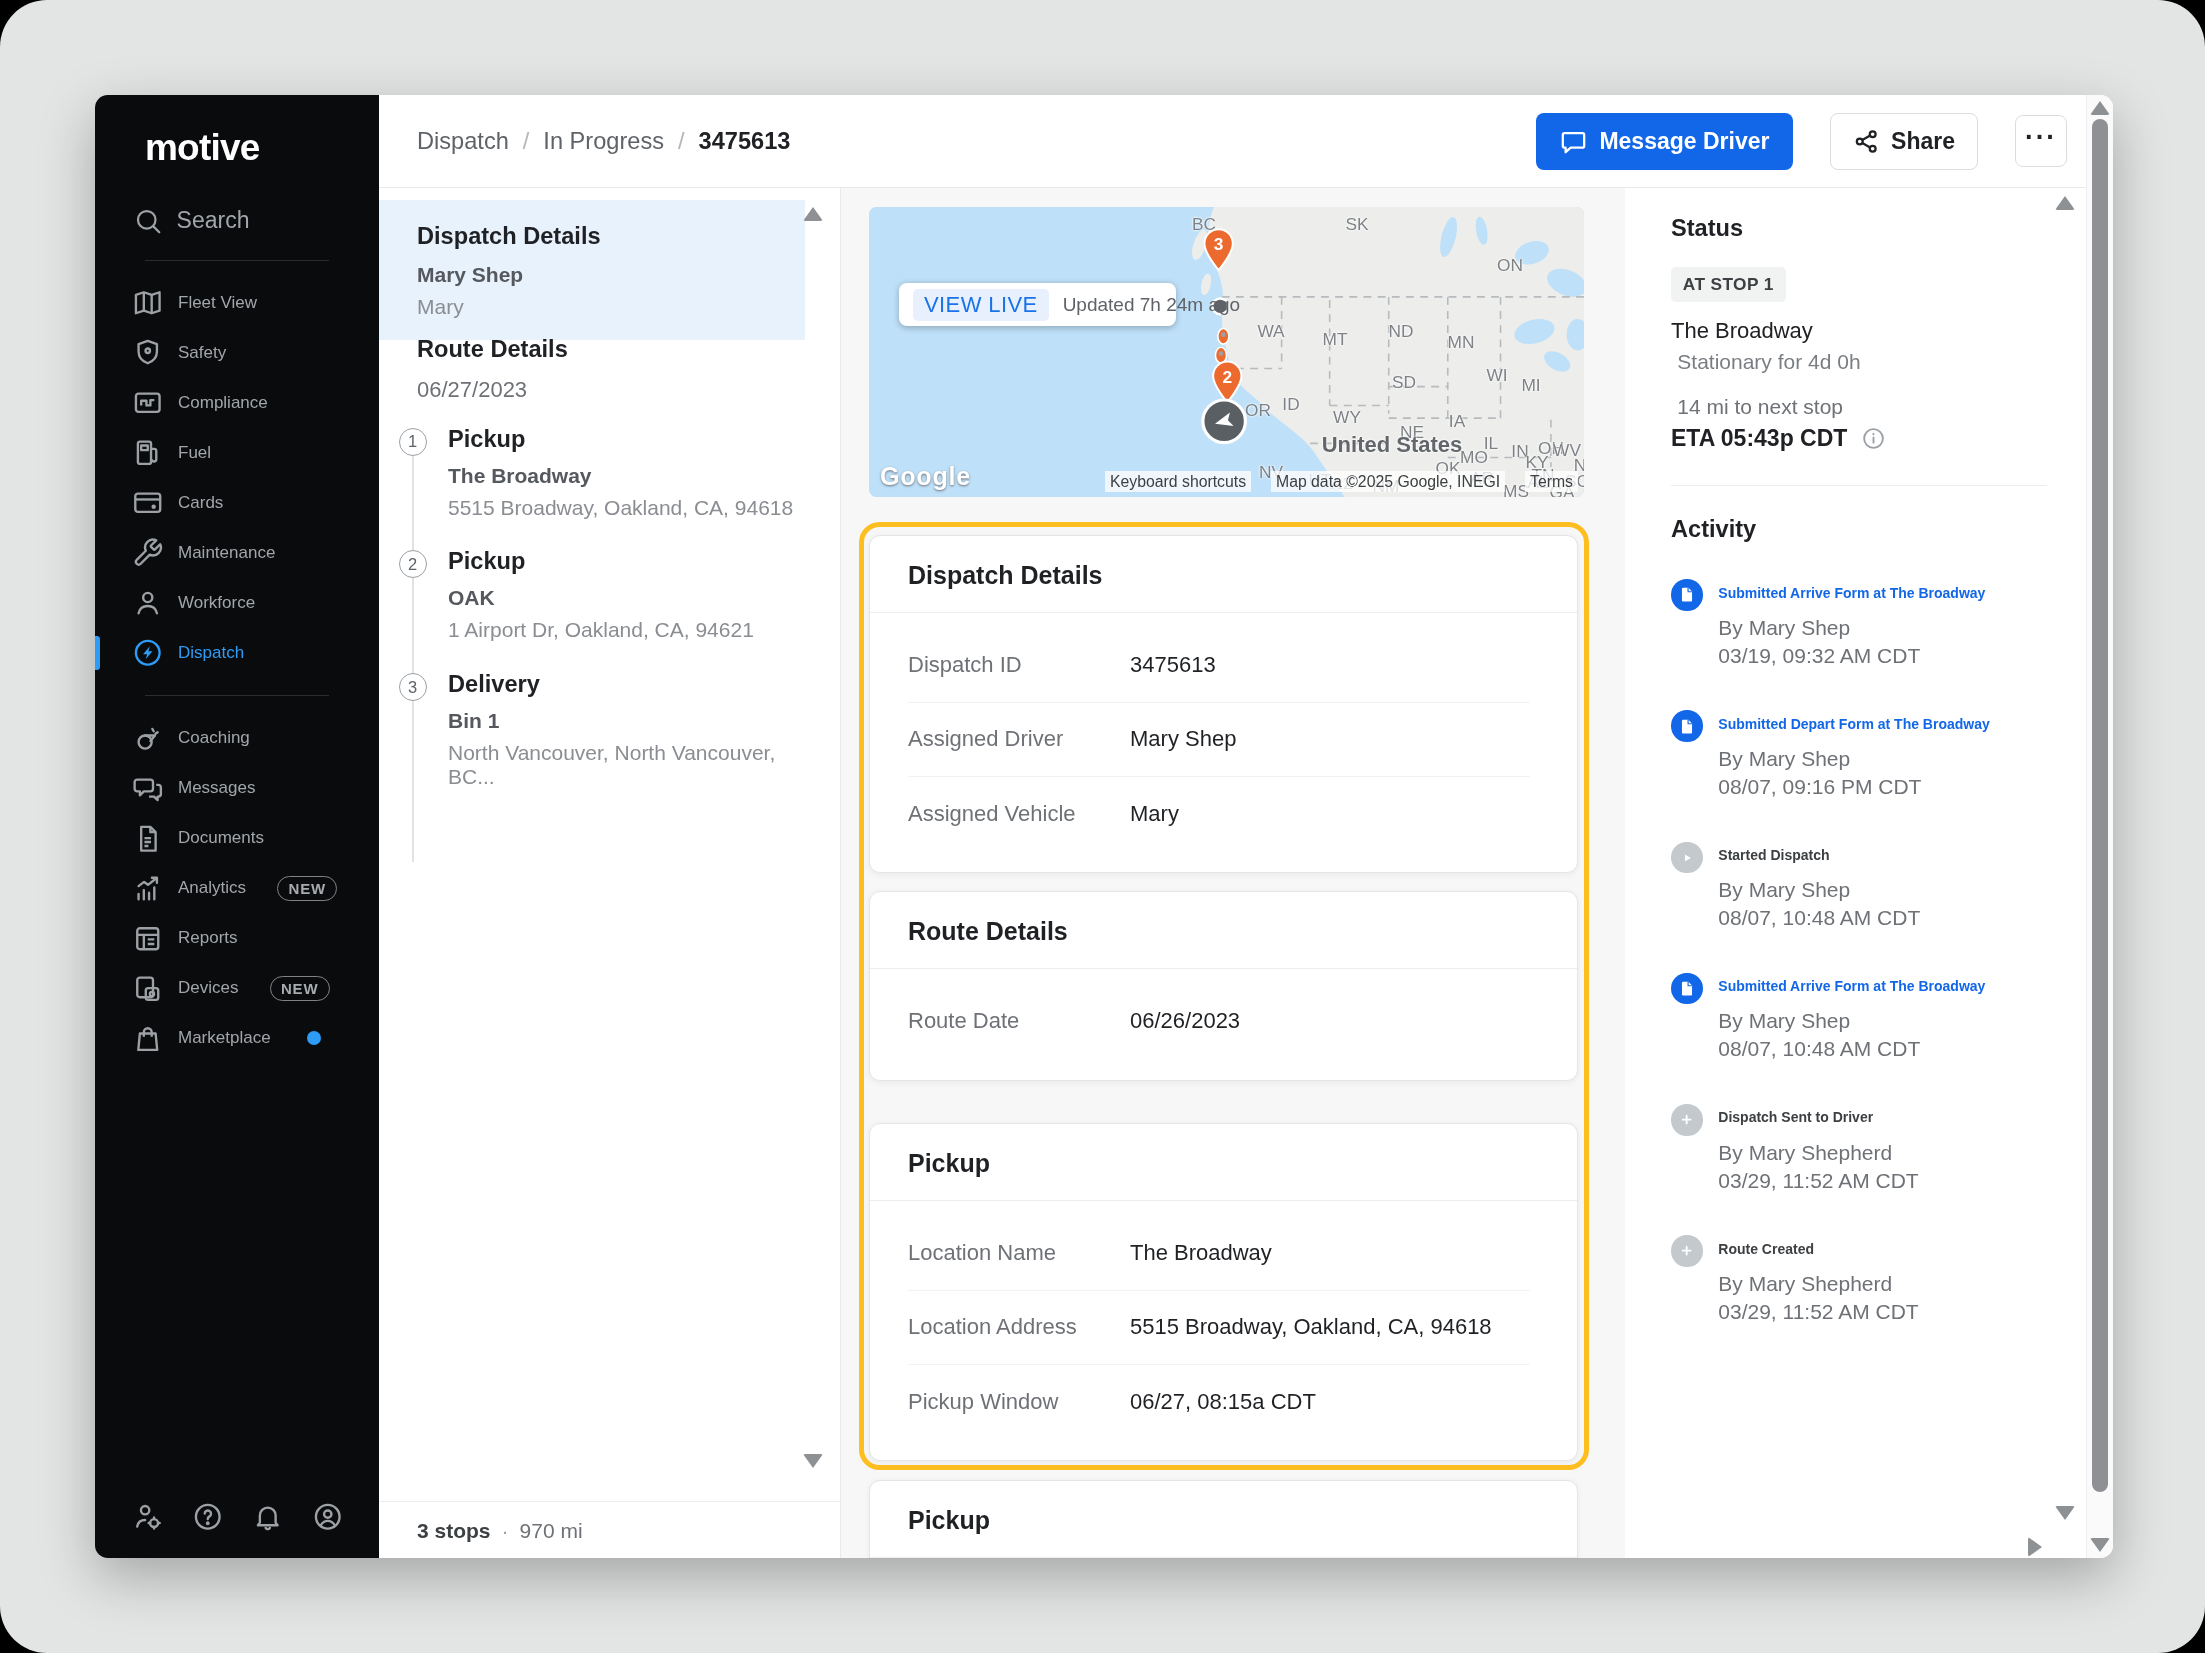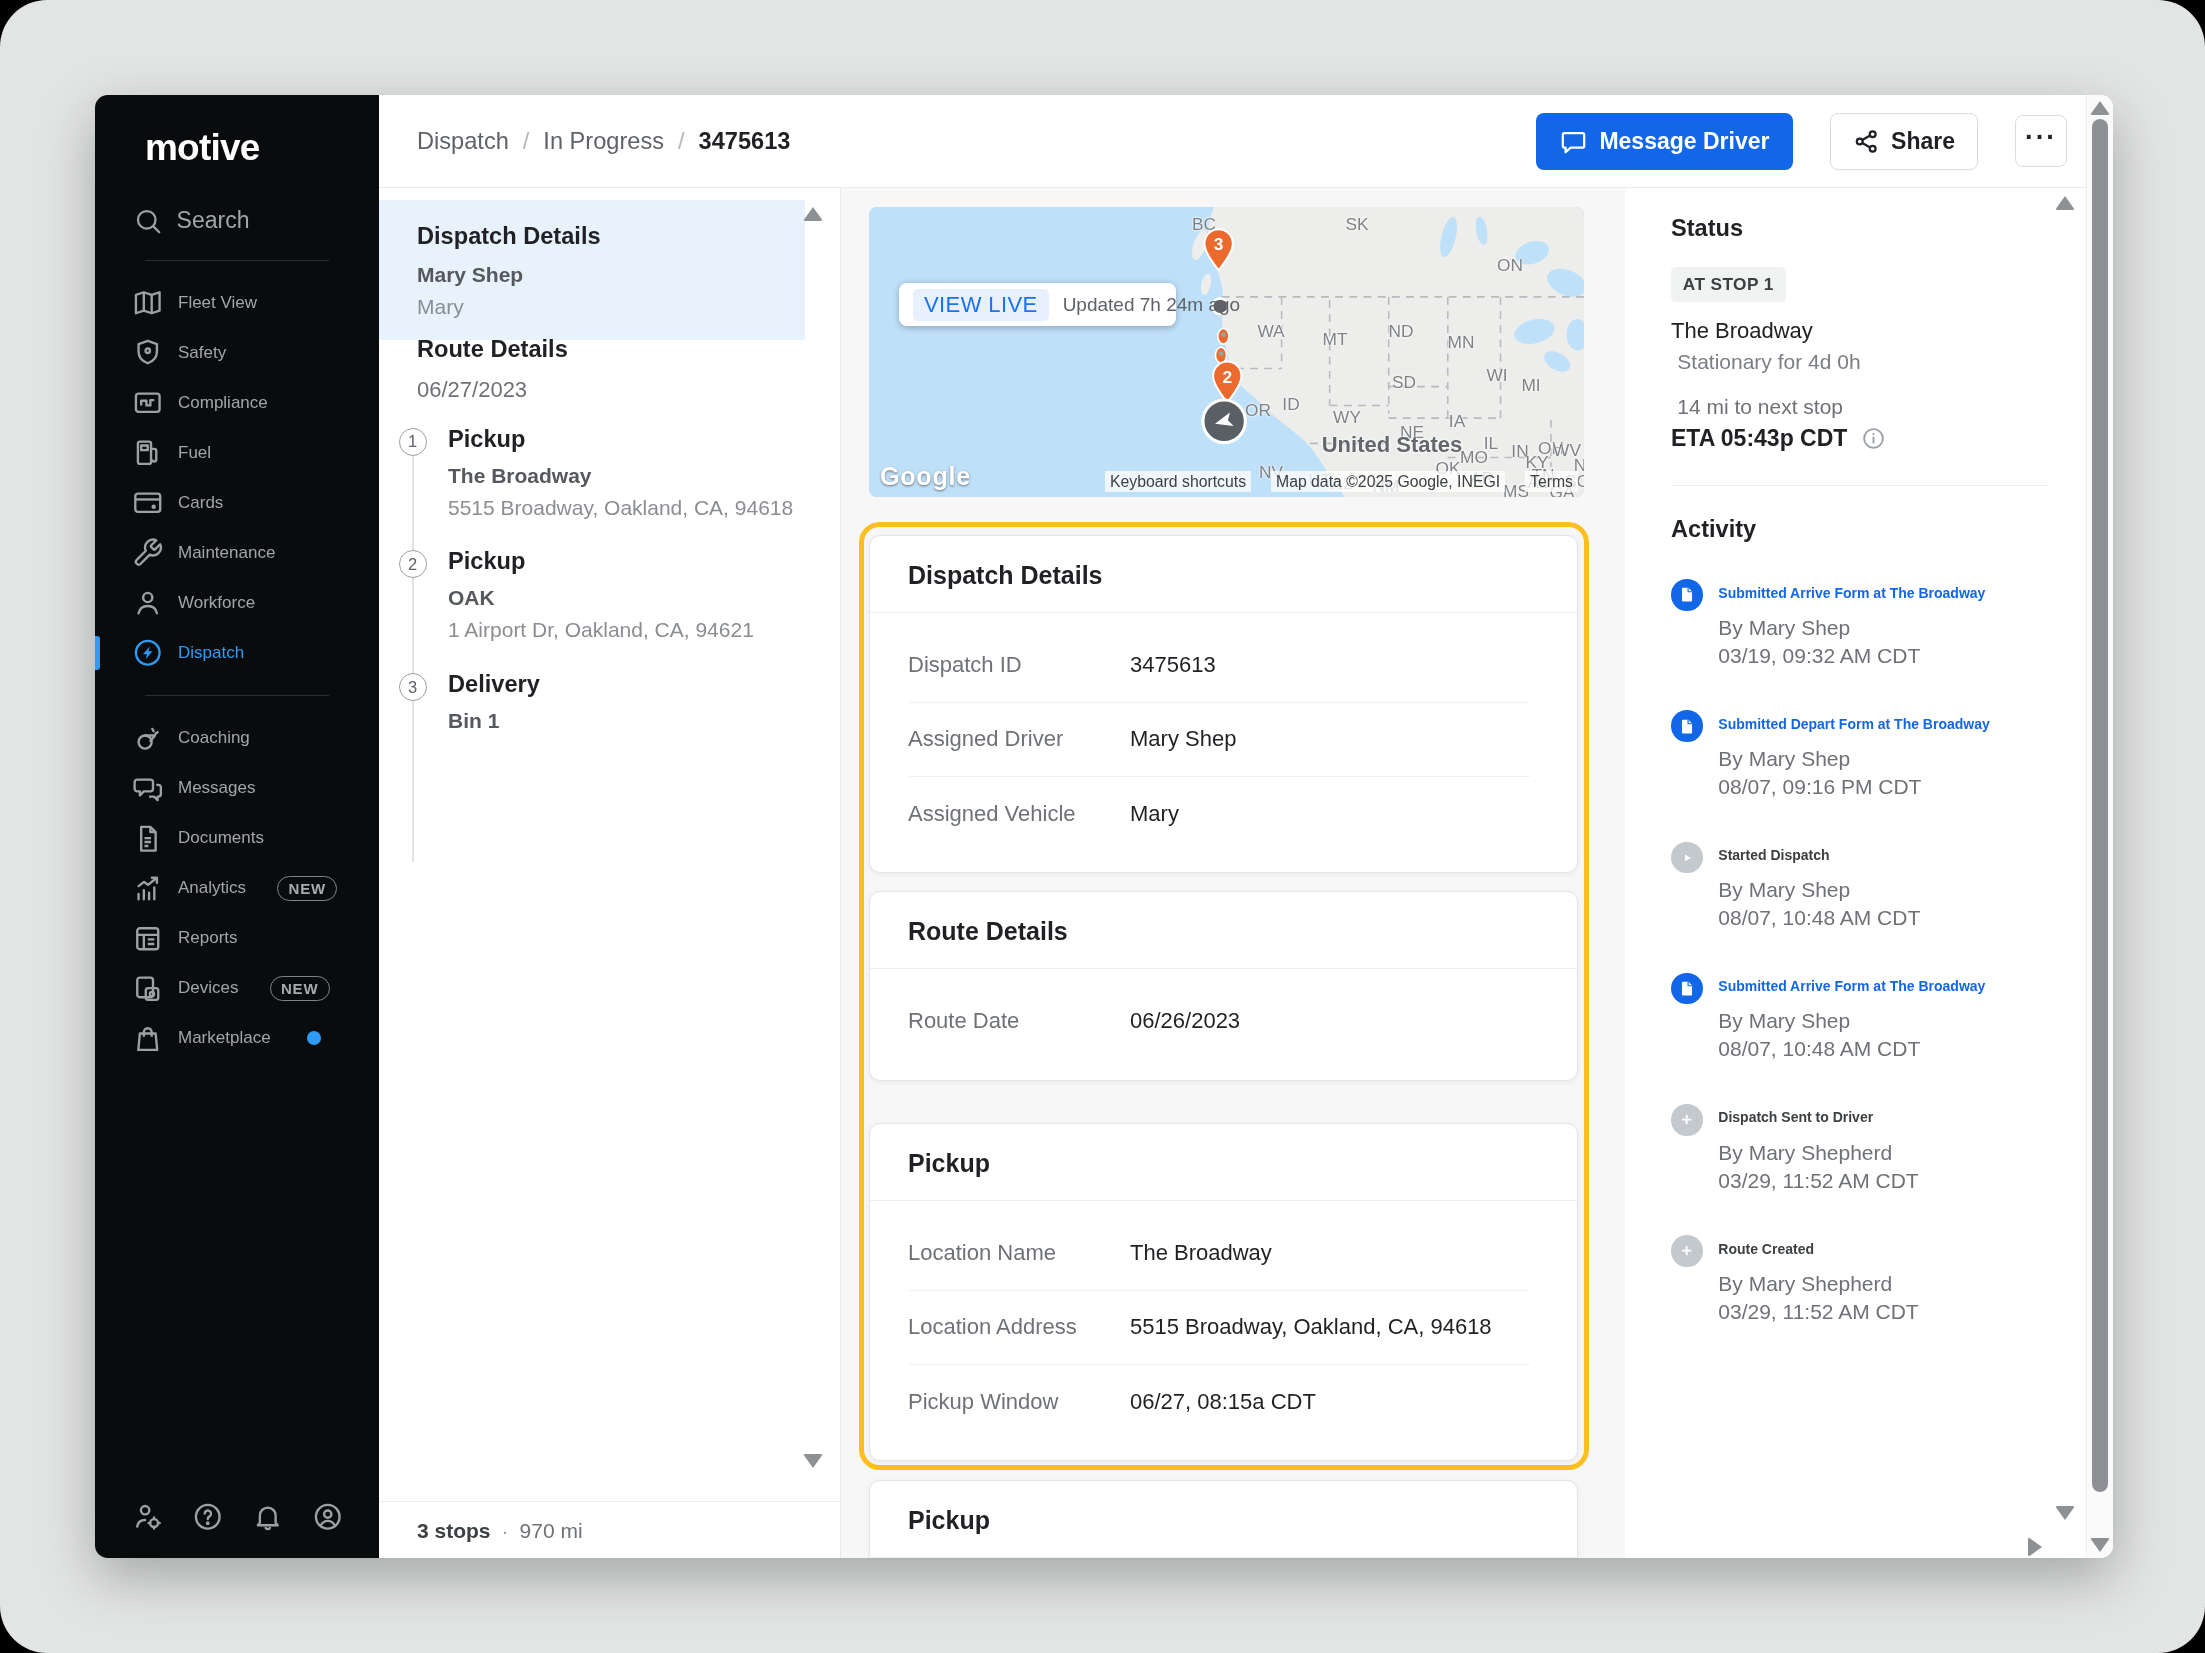--- a/index.html
+++ b/index.html
@@ -379,20 +379,21 @@
                 <div class="stop-name">OAK</div>
                 <div class="stop-addr">1 Airport Dr, Oakland, CA, 94621</div>
               </div>
             </div>
 
             <div class="stop" style="top:261px;">
               <div class="stop-num">3</div>
               <div class="stop-body">
                 <div class="stop-type">Delivery</div>
                 <div class="stop-name">Bin 1</div>
+                <div class="stop-addr">North Vancouver, North Vancouver, BC...</div>
               </div>
             </div>
           </div>
 
           <div class="panel-arrow tri-up" style="right:17.3px; top:19px;"></div>
           <div class="panel-arrow tri-down" style="right:17.3px; top:1266px;"></div>
 
           <div class="list-footer">
             <span class="lf-stops">3 stops</span>
             <span class="lf-sep">·</span>

